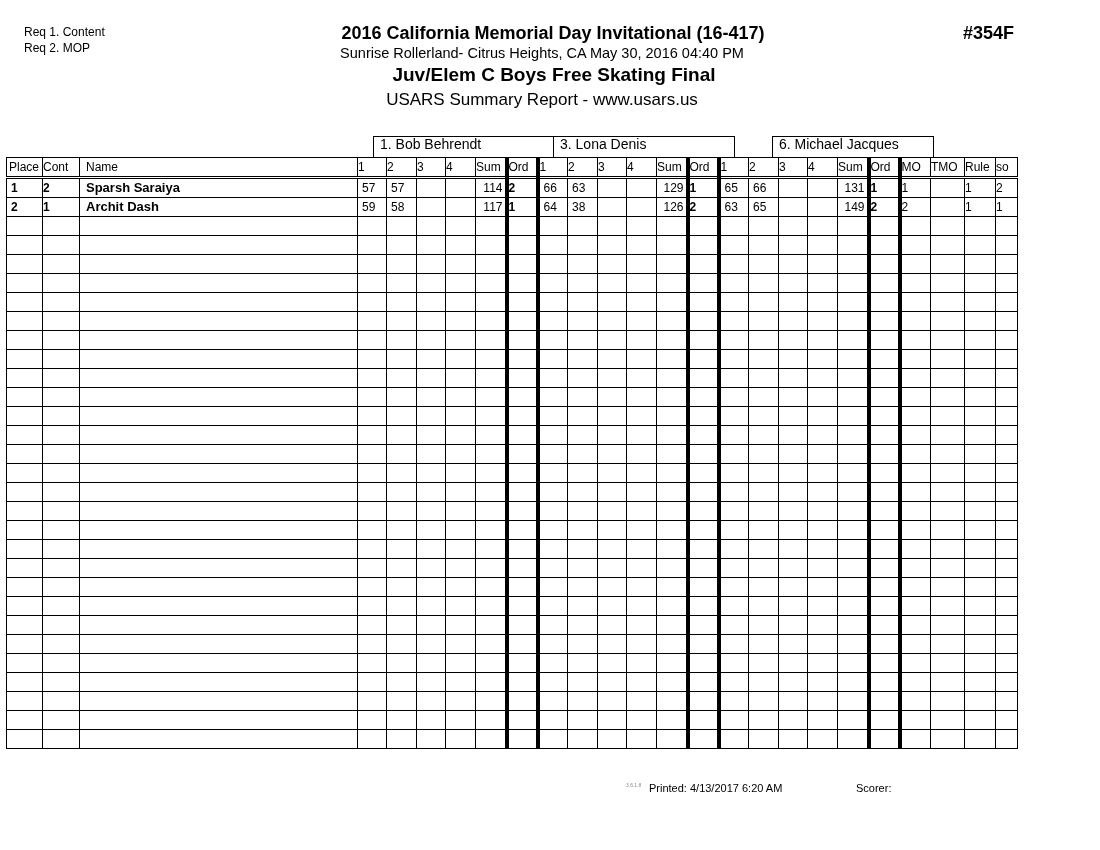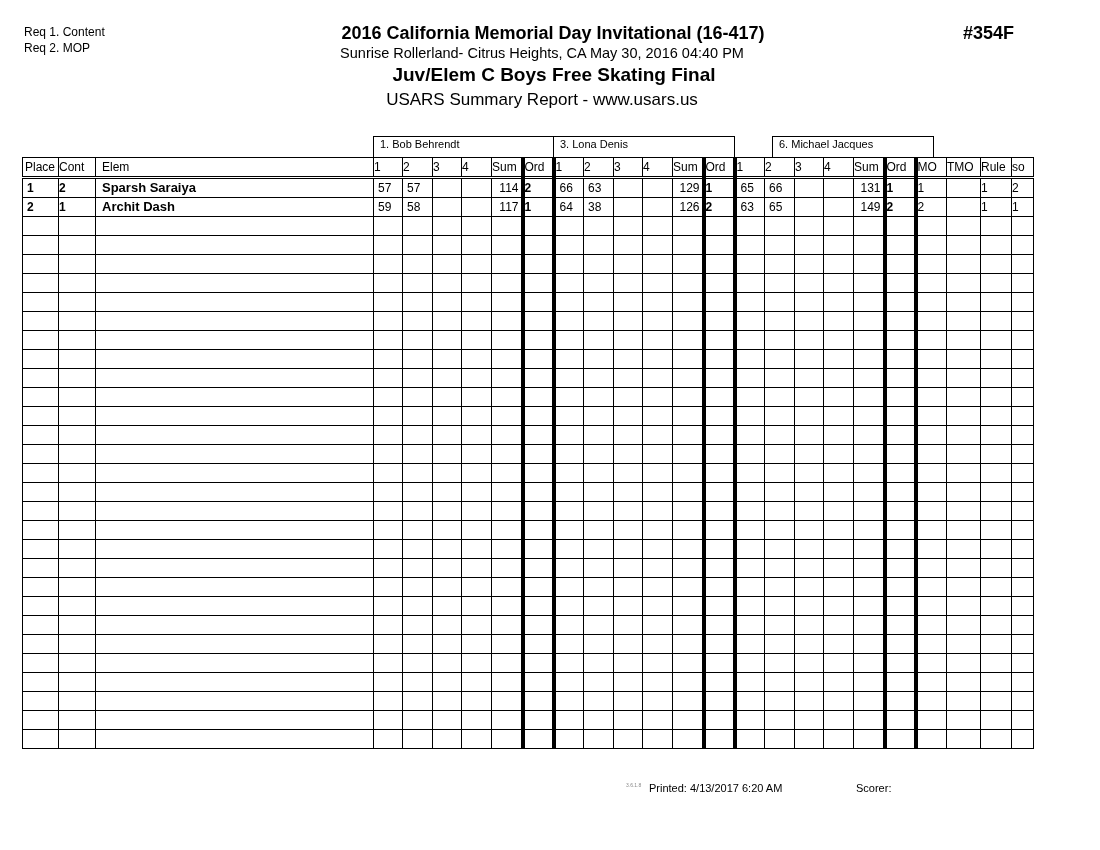--- a/index.html
+++ b/index.html
@@ -13,24 +13,24 @@
   .title { position: absolute; left: 0; width: 1100px; text-align: center; white-space: nowrap; }
   .t1 { top: 23px; font-size: 18px; font-weight: bold; left: 3px; }
   .t2 { top: 45px; font-size: 14.5px; left: -8px; }
   .t3 { top: 64px; font-size: 19px; font-weight: bold; left: 4px; }
   .t4 { top: 90px; font-size: 17px; left: -8px; }
 
   .event-code { position: absolute; left: 963px; top: 23px; font-size: 18px; font-weight: bold; }
 
   
   .judge-box { position: absolute; top: 136px; height: 21px; border: 1px solid #000; border-bottom: none;
-               font-size: 11px; line-height: 14px; box-sizing: border-box; padding-left: 6px; padding-top: 0px; }
+               font-size: 14px; line-height: 14px; box-sizing: border-box; padding-left: 6px; padding-top: 0px; }
 
   
-  .grid { position: absolute; left: 22px; top: 157px; }
+  .grid { position: absolute; left: 6px; top: 157px; }
   table.sheet { border-collapse: collapse; table-layout: fixed; }
   table.sheet td { border: 1px solid #000; padding: 0 0 0 2px; height: 19px; font-size: 12px; line-height: 18px;
                    overflow: hidden; white-space: nowrap; box-sizing: border-box; }
   table.sheet tr.hdr td { height: 20px; font-size: 12px; border-bottom: 3px double #000; }
   table.sheet td.c { text-align: left; padding: 0; }
   table.sheet td.r { text-align: right; padding: 0 2px 0 0; }
   table.sheet td.b { font-weight: bold; }
   table.sheet td.name { padding-left: 6px; font-weight: bold; font-size: 13px; }
   table.sheet td.thickL { border-left: 4px solid #000; }
   table.sheet td.place { padding-left: 4px; }
@@ -83,21 +83,21 @@
         <col style="width:31px">
       <col style="width:31px">
         <col style="width:34px">
         <col style="width:31px">
         <col style="width:22px">
     </colgroup>
     <tbody id="sheet-body">
       <tr class="hdr">
         <td>Place</td>
         <td class="c">Cont</td>
-        <td style="padding-left:6px">Elem</td>
+        <td style="padding-left:6px">Name</td>
 
         <td class="c">1</td>
         <td class="c">2</td>
         <td class="c">3</td>
         <td class="c">4</td>
         <td class="c">Sum</td>
         <td class="c thickL">Ord</td>
 
         <td class="c thickL">1</td>
         <td class="c">2</td>

